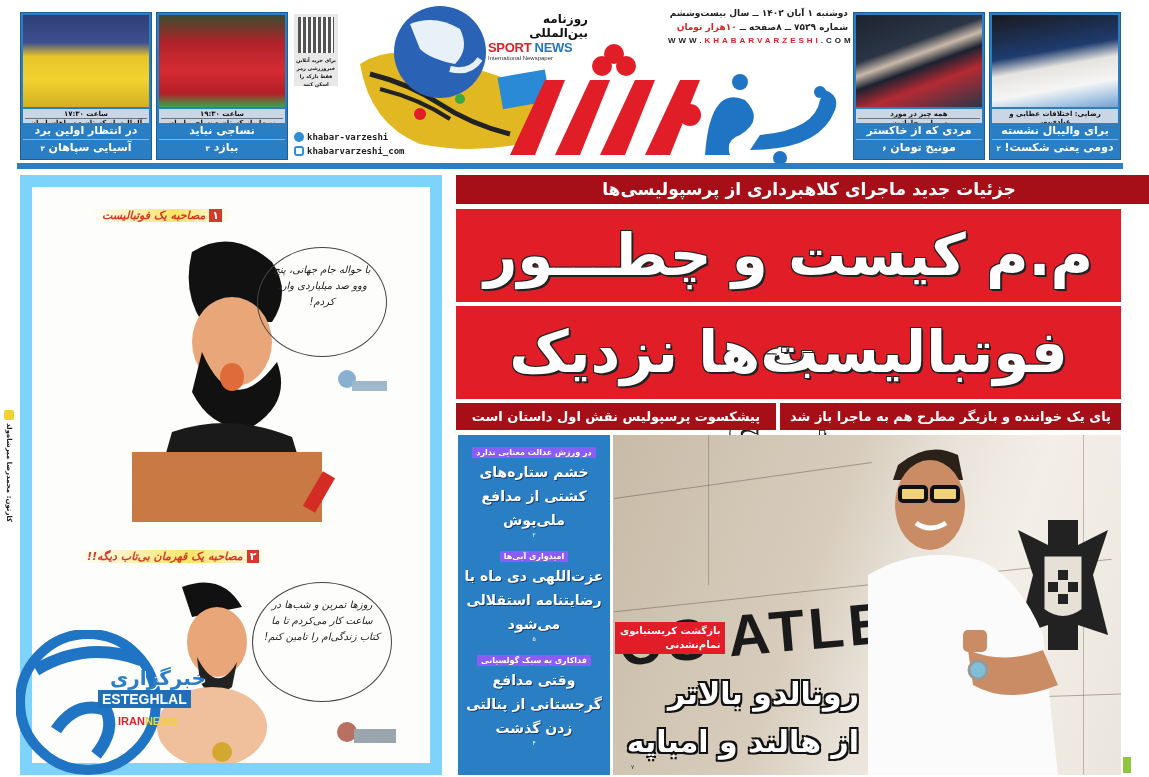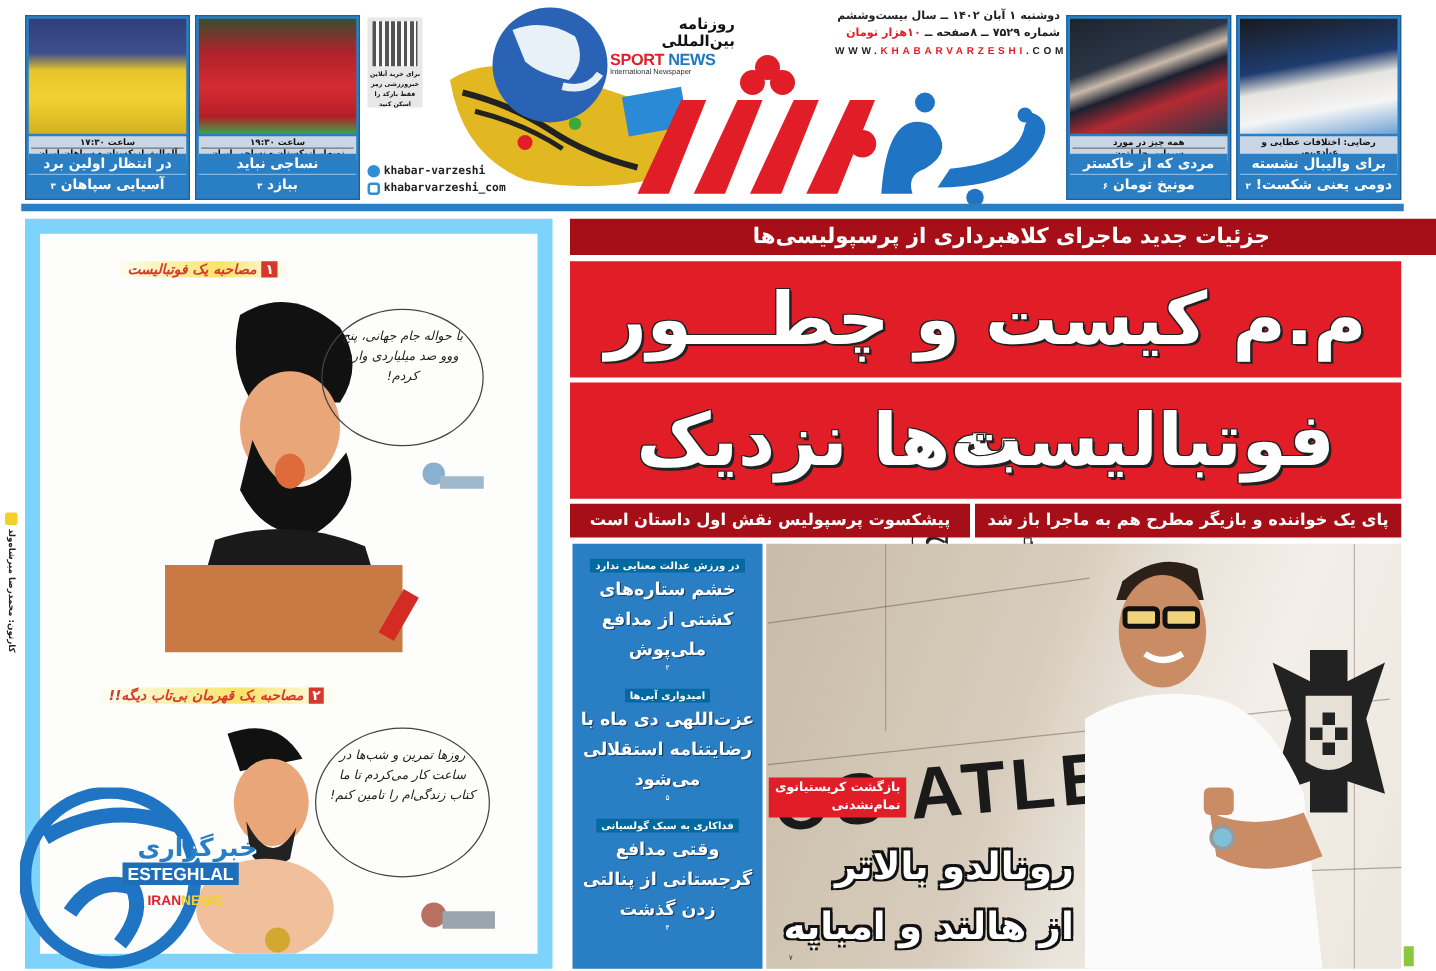--- a/index.html
+++ b/index.html
@@ -61,21 +61,21 @@
   
   .kicker-bar { position: absolute; left: 456px; top: 175px; width: 706px; height: 29px; background: #a60f17; color: #fff; font-weight: bold; font-size: 17px; line-height: 29px; text-align: center; }
   .headline { position: absolute; left: 456px; top: 209px; width: 665px; height: 190px; }
   .headline .line { height: 93px; background: #e11d27; color: #fff; font-weight: bold; font-size: 58px; line-height: 93px; text-align: center; text-shadow: 2px 2px 0 #222, -1px -1px 0 #222, 1px -1px 0 #222, -1px 1px 0 #222; margin-bottom: 4px; letter-spacing: -1px; }
   .subdecks { position: absolute; left: 456px; top: 403px; width: 665px; height: 27px; display: flex; gap: 4px; }
   .subdeck { background: #a60f17; color: #fff; font-size: 13px; font-weight: bold; line-height: 27px; text-align: center; white-space: nowrap; overflow: hidden; }
 
   
   .blue-col { position: absolute; left: 458px; top: 435px; width: 152px; height: 340px; background: #2a7fc4; padding: 5px 4px; text-align: center; }
   .story { margin-bottom: 6px; }
-  .story .tag { display: inline-block; background: #0369a1; color: #fff; font-size: 8px; font-weight: bold; padding: 1px 4px; margin-bottom: 2px; }
+  .story .tag { display: inline-block; background: #8b5cf6; color: #fff; font-size: 8px; font-weight: bold; padding: 1px 4px; margin-bottom: 2px; }
   .story .title { color: #fff; font-weight: bold; font-size: 14px; line-height: 24px; text-shadow: 1px 1px 0 #1a3d66; }
   .story .pg { color: #fff; font-size: 6px; display: block; line-height: 6px; }
 
   
   .photo-main { position: absolute; left: 613px; top: 435px; width: 508px; height: 340px; overflow: hidden;
     background: linear-gradient(110deg, #c8bba7 0%, #d8cdbd 40%, #e9e3da 55%, #f3efe8 70%, #ebe6dd 100%); }
   .wall-line { position: absolute; height: 1px; background: rgba(90,80,70,.45); }
   .wall-vline { position: absolute; width: 1px; background: rgba(90,80,70,.35); }
   .atl-text { position: absolute; left: 5px; top: 165px; font-family: "Liberation Sans", sans-serif; font-weight: bold; font-size: 58px; color: #1a1a1a; letter-spacing: 4px; direction: ltr; transform: rotate(-5deg); }
   .player { position: absolute; left: 255px; top: 0; width: 250px; height: 340px; }

